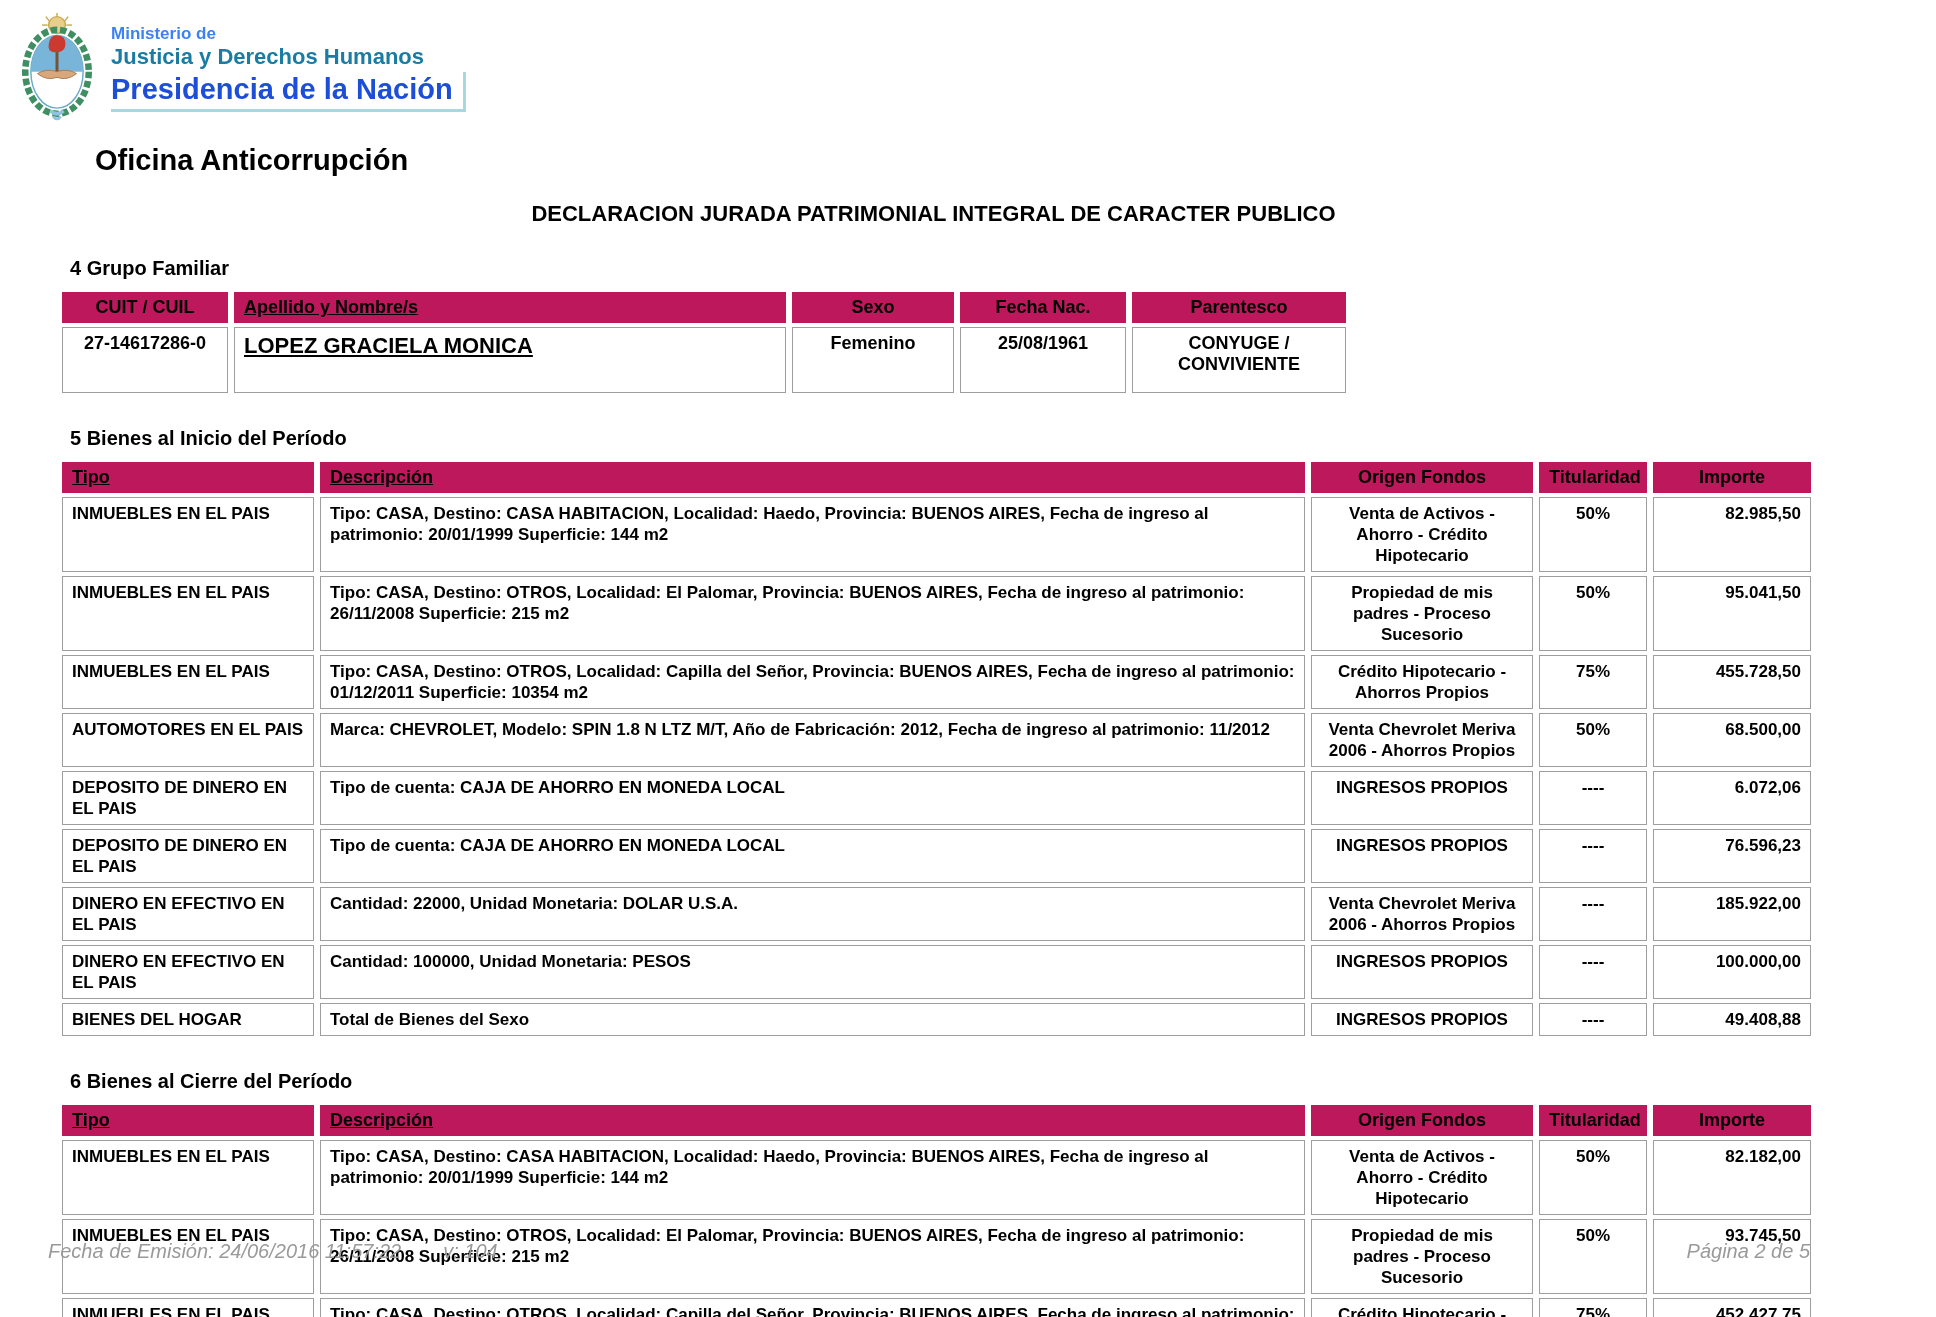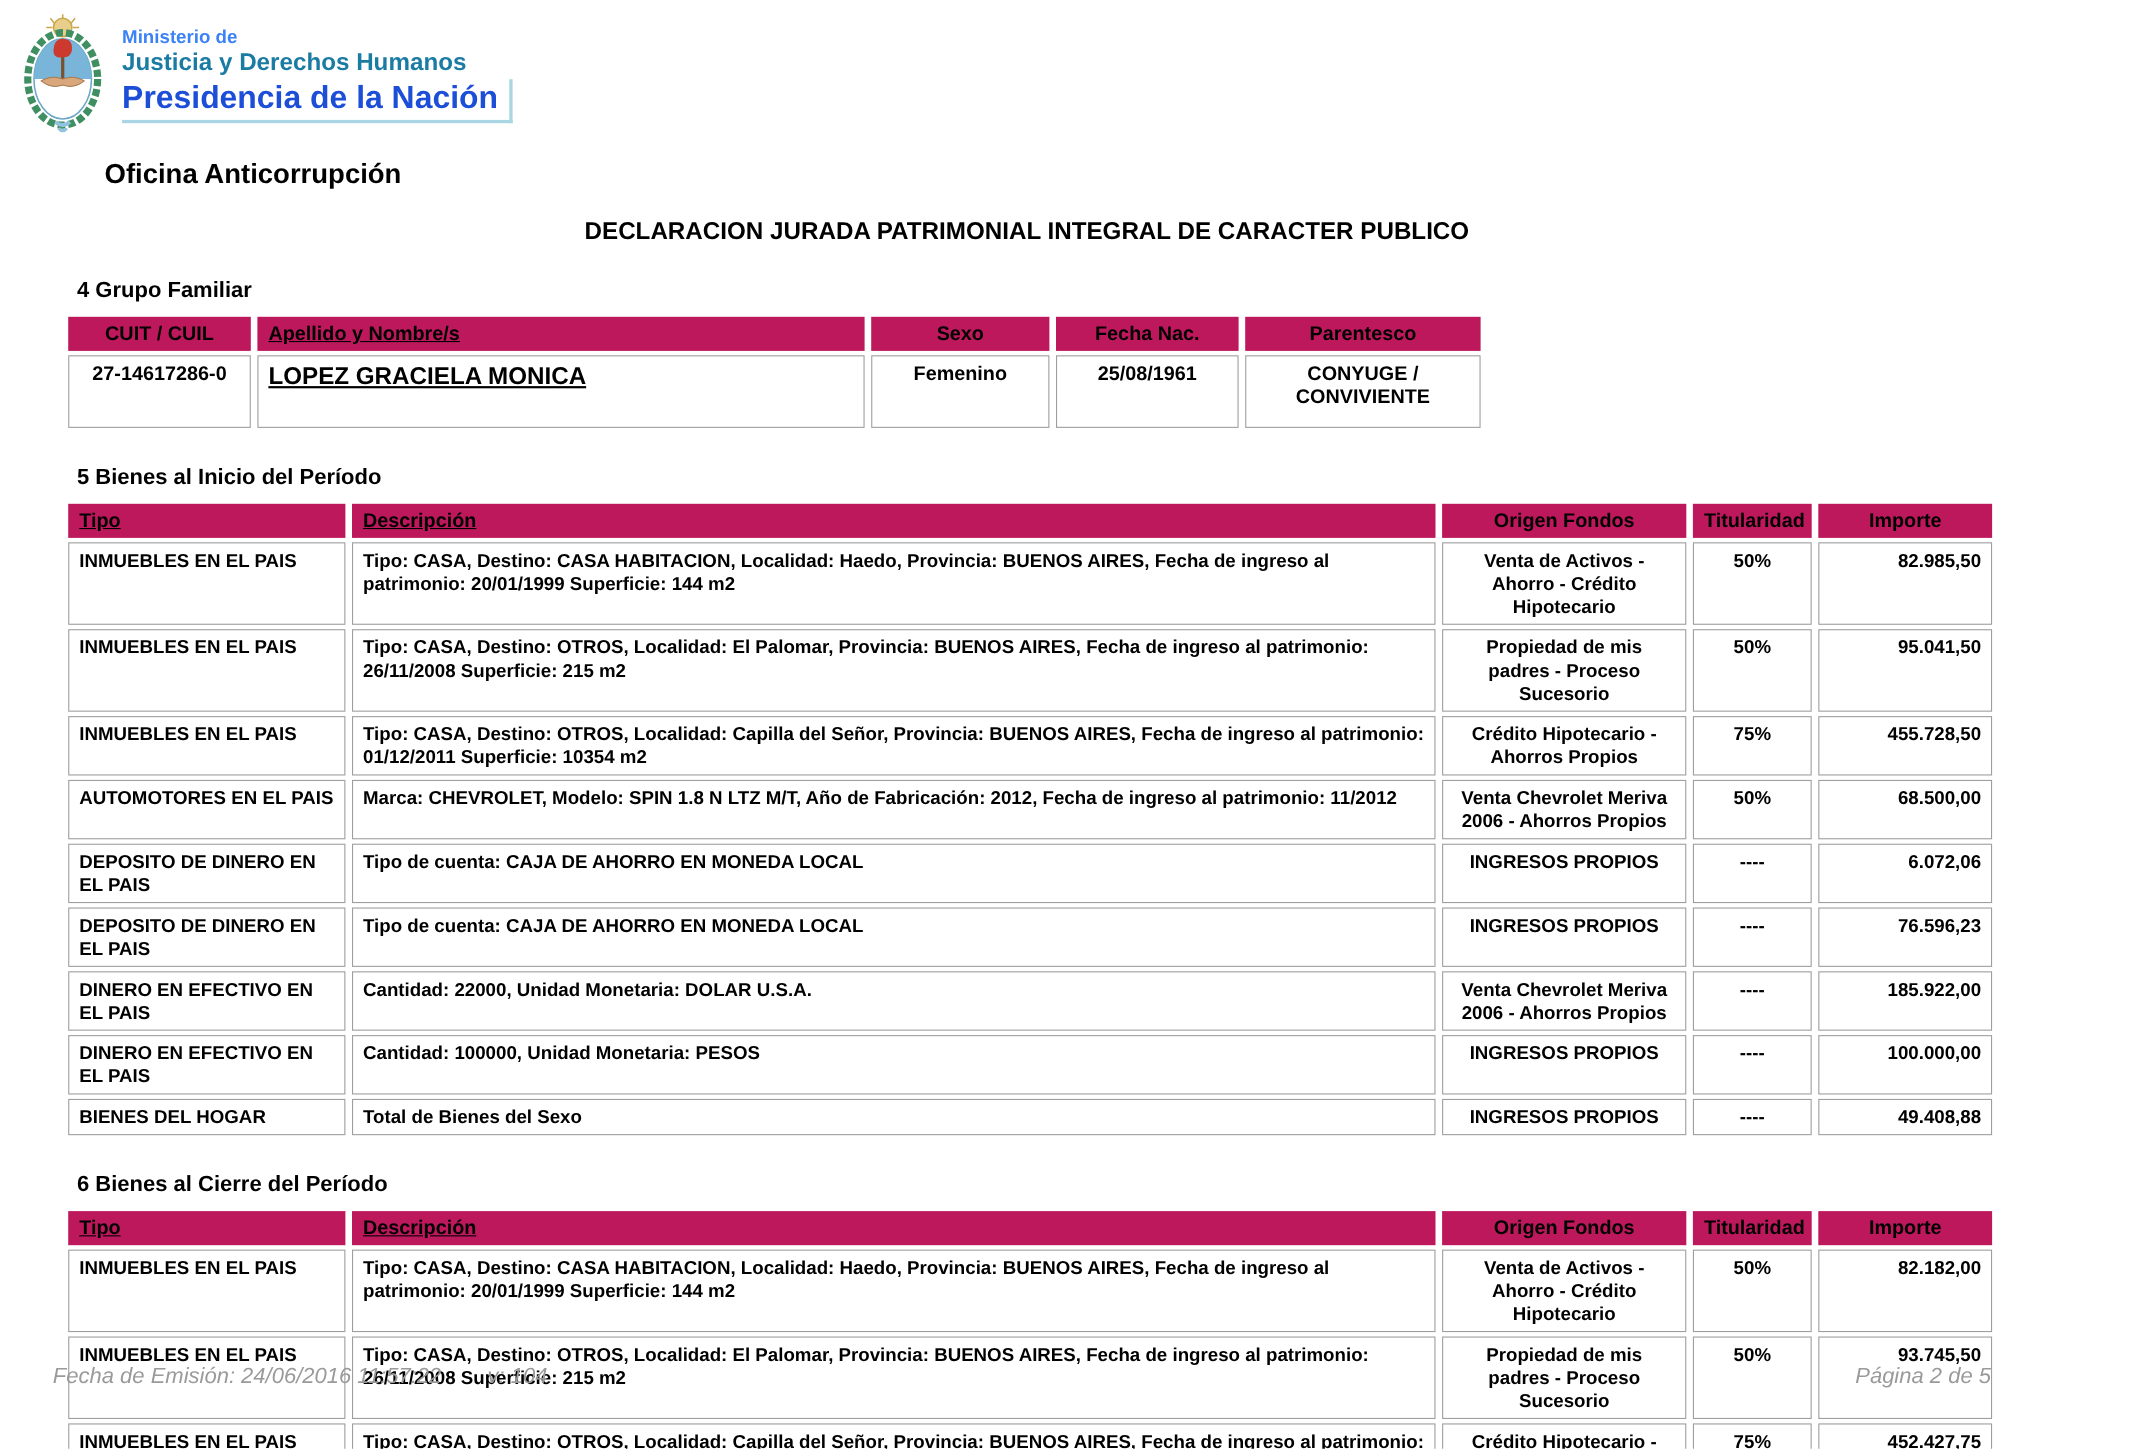--- a/index.html
+++ b/index.html
@@ -32,21 +32,21 @@
     border-right:3px solid #a9d6e2;
     border-bottom:3px solid #a9d6e2;
     padding:1px 10px 4px 0;
     margin-top:2px;
   }
   .logo-line3 { font-size:29px; font-weight:bold; color:#1d4ed8; line-height:32px; }
 
   
   .office-title {
     margin:20px 0 17px 95px;
-    font-size:25px;
+    font-size:29px;
     font-weight:bold;
     color:#000;
   }
   .doc-title {
     width:1743px;
     text-align:center;
     font-size:22px;
     font-weight:bold;
     margin-top:24px;
   }

